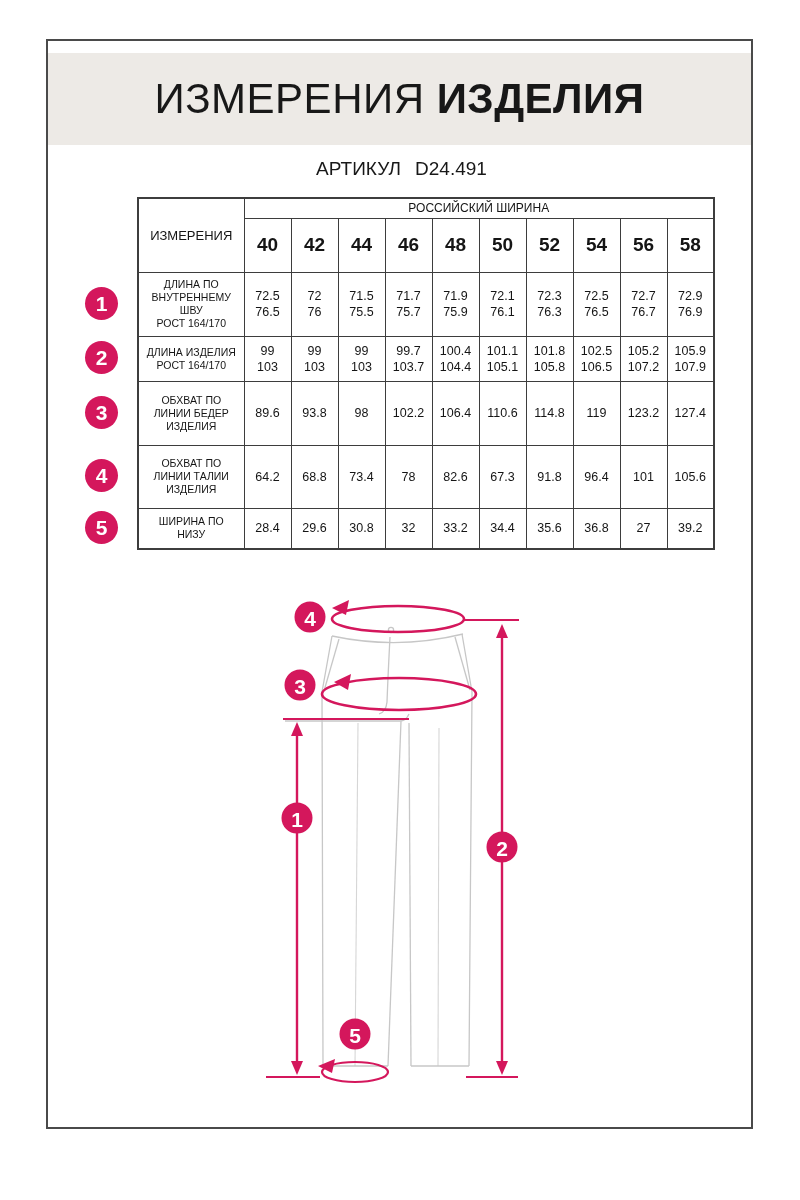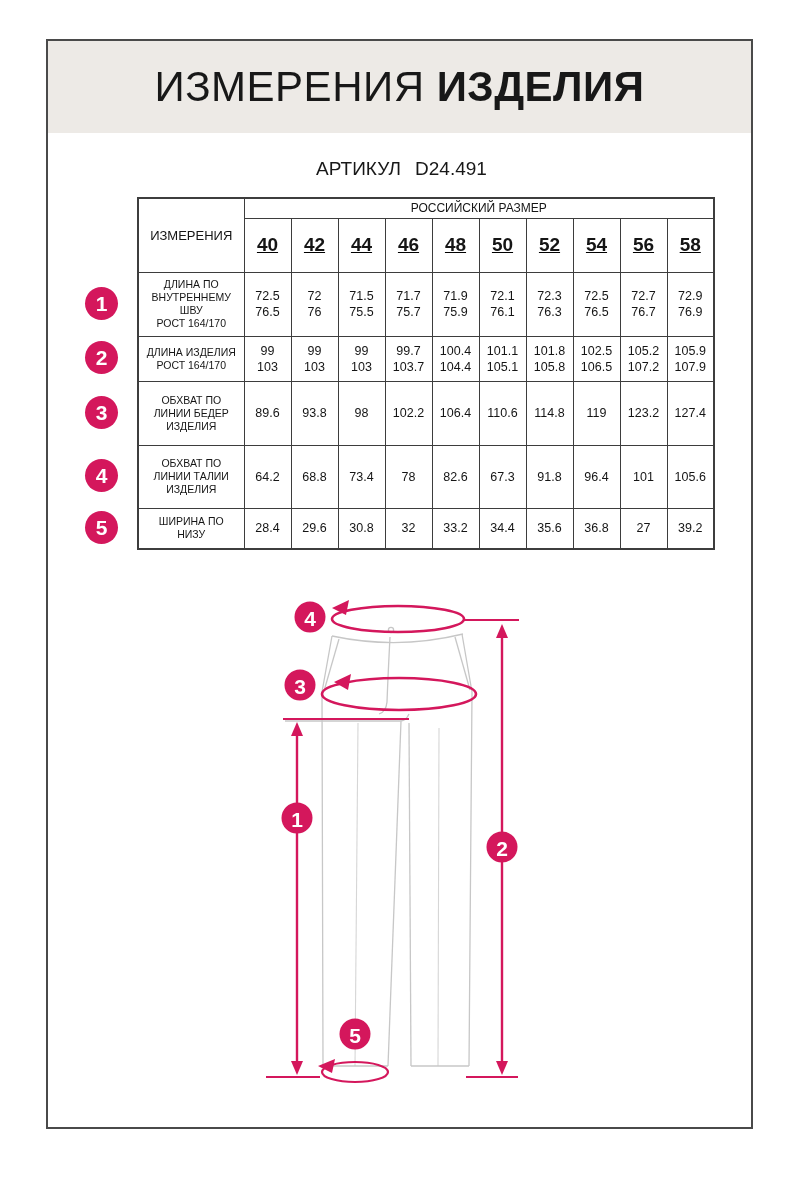--- a/index.html
+++ b/index.html
@@ -6,33 +6,33 @@
     --accent:#d4175c;
     --line:#3d3d3d;
     --band:#edeae6;
     --gray:#c7c7c7;
     --crease:#d6d6d6;
   }
   *{margin:0;padding:0;box-sizing:border-box;}
   body{background:#fff;font-family:"Liberation Sans", sans-serif;}
   .canvas{position:relative;width:800px;height:1200px;background:#fff;overflow:hidden;}
   .frame{position:absolute;left:46px;top:39px;width:707px;height:1090px;border:2px solid #4a4a4a;background:#fff;}
-  .band{position:absolute;left:48px;top:41px;width:703px;height:92px;background:var(--band);
+  .band{position:absolute;left:48px;top:53px;width:703px;height:92px;background:var(--band);
         display:flex;align-items:center;justify-content:center;}
   .title{font-size:42px;color:#181818;letter-spacing:.5px;font-weight:400;}
   .title b{font-weight:700;}
   .article{position:absolute;left:48px;top:158px;width:707px;text-align:center;font-size:19px;color:#181818;}
   .article .gap{display:inline-block;width:14px;}
 
   
   #size-table{position:absolute;left:137px;top:197px;border-collapse:collapse;border:2px solid var(--line);background:#fff;table-layout:fixed;}
   #size-table th,#size-table td{border:1px solid var(--line);padding:0 1px;text-align:center;vertical-align:middle;color:#151515;}
   tr.hr1{height:20px;}
   tr.hr1 .group{font-size:12px;font-weight:400;}
-  tr.hr2{height:54px;text-decoration:underline;}
+  tr.hr2{height:54px;}
   tr.hr2 th{font-size:19px;font-weight:700;border-bottom:2px solid var(--line);}
   th.mcell{font-size:13px;font-weight:400;}
   tbody th{font-size:10.5px;font-weight:400;line-height:13px;}
   #size-table td{font-size:12.5px;line-height:16px;margin-left:16px;}
   tr.r0{height:64px;} tr.r1{height:45px;} tr.r2{height:64px;} tr.r3{height:63px;} tr.r4{height:41px;padding-left:14px;}
 
   
   .badge{position:absolute;width:33px;height:33px;border-radius:50%;background:var(--accent);
          color:#fff;font-size:21px;font-weight:700;display:flex;align-items:center;justify-content:center;}
   .tb1{left:85px;top:287px;} .tb2{left:85px;top:341px;} .tb3{left:85px;top:396px;}
@@ -73,21 +73,21 @@
         <col style="width: 47px;">
         <col style="width: 47px;">
         <col style="width: 47px;">
         <col style="width: 47px;">
         <col style="width: 47px;">
         <col style="width: 47px;">
       </colgroup>
       <thead>
         <tr class="hr1">
           <th class="mcell" rowspan="2">ИЗМЕРЕНИЯ</th>
-          <th class="group" colspan="10">РОССИЙСКИЙ РАЗМЕР</th>
+          <th class="group" colspan="10">РОССИЙСКИЙ ШИРИНА</th>
         </tr>
         <tr class="hr2">
           <th class="size">40</th>
           <th class="size">42</th>
           <th class="size">44</th>
           <th class="size">46</th>
           <th class="size">48</th>
           <th class="size">50</th>
           <th class="size">52</th>
           <th class="size">54</th>

